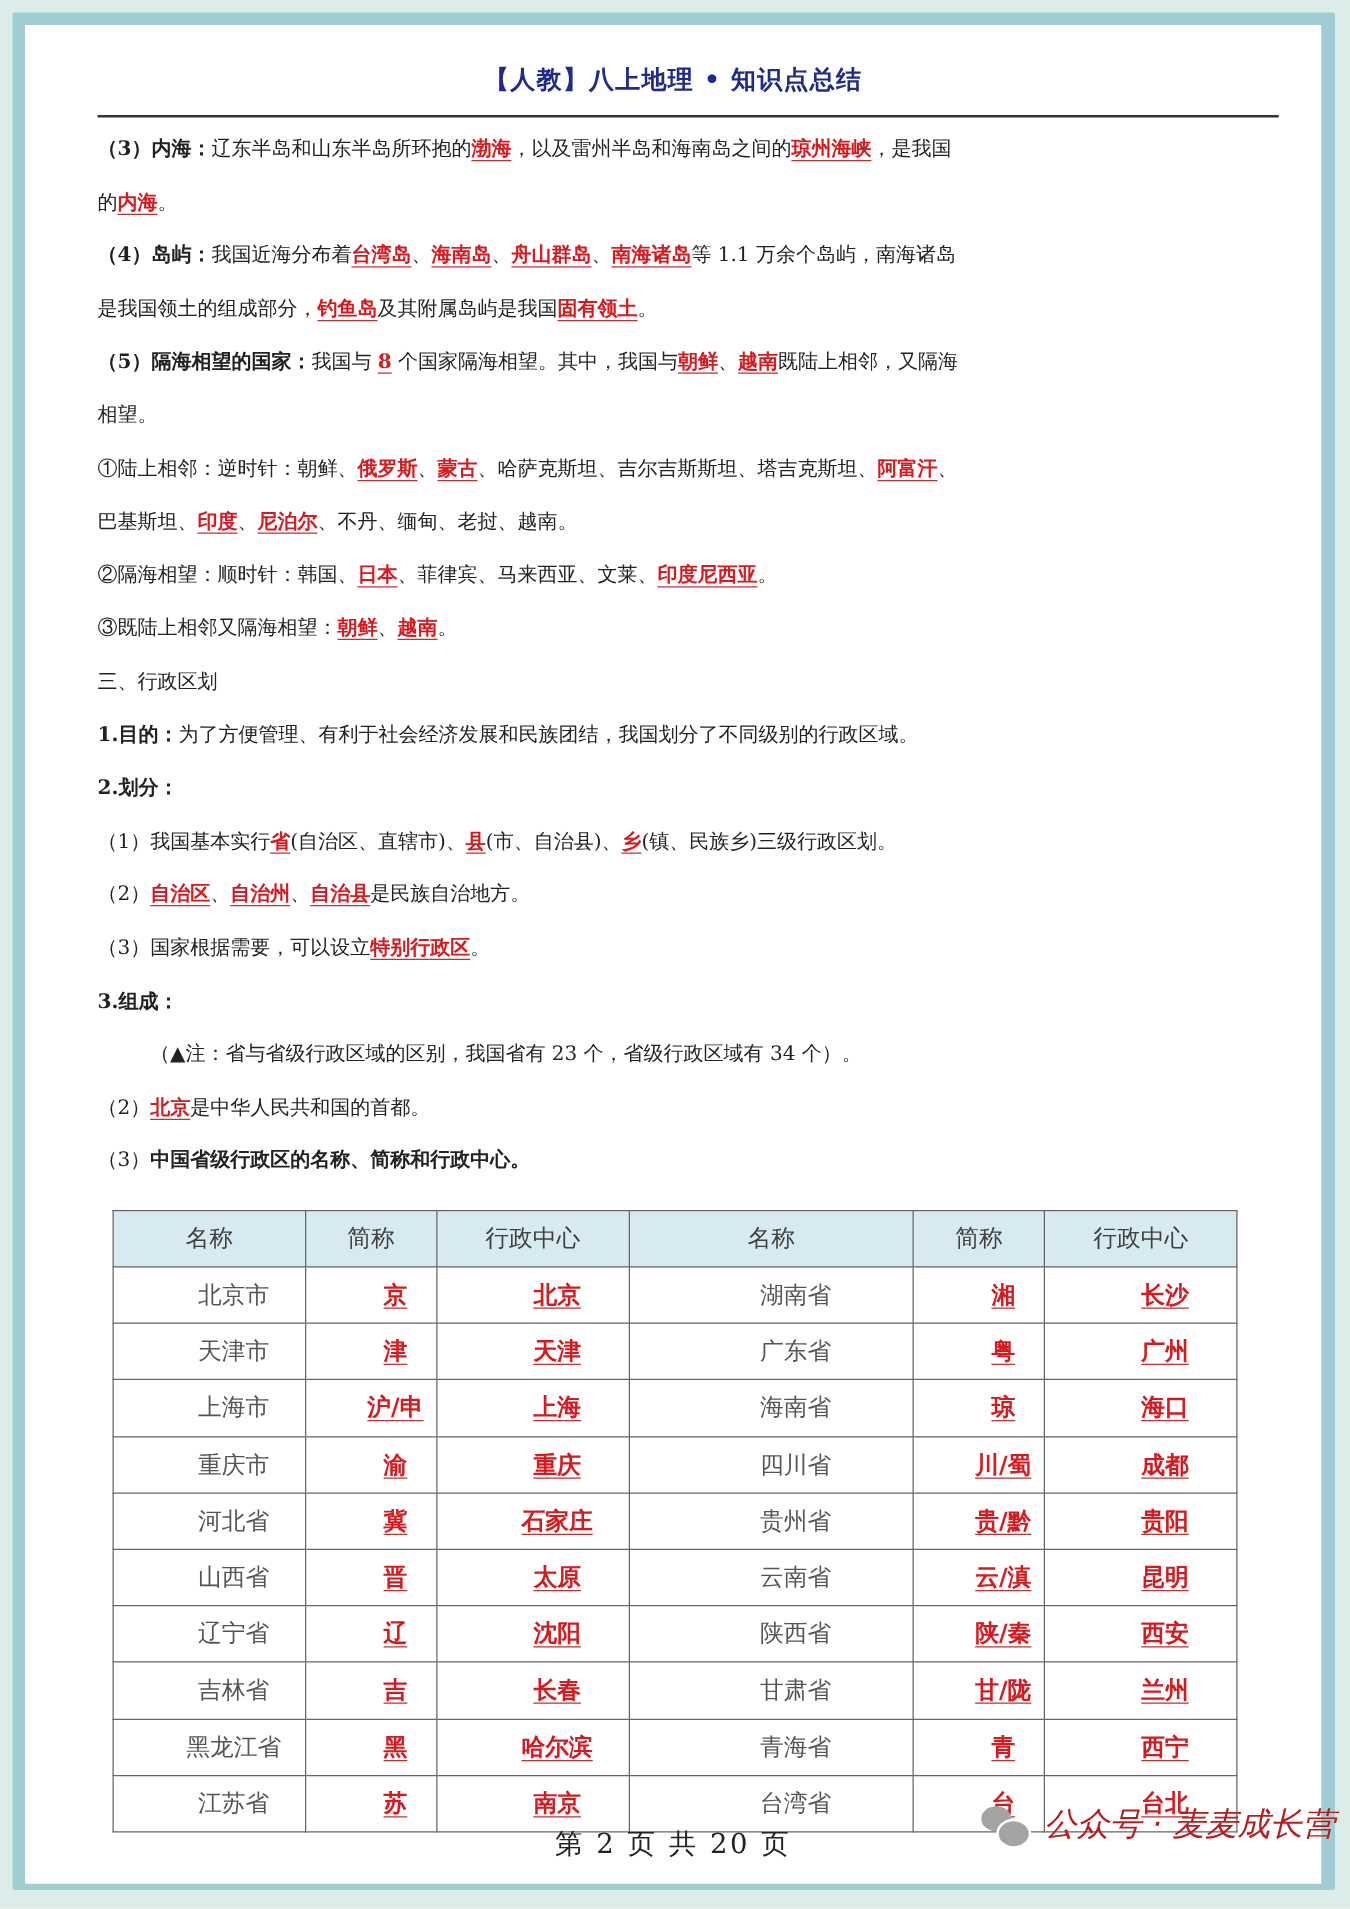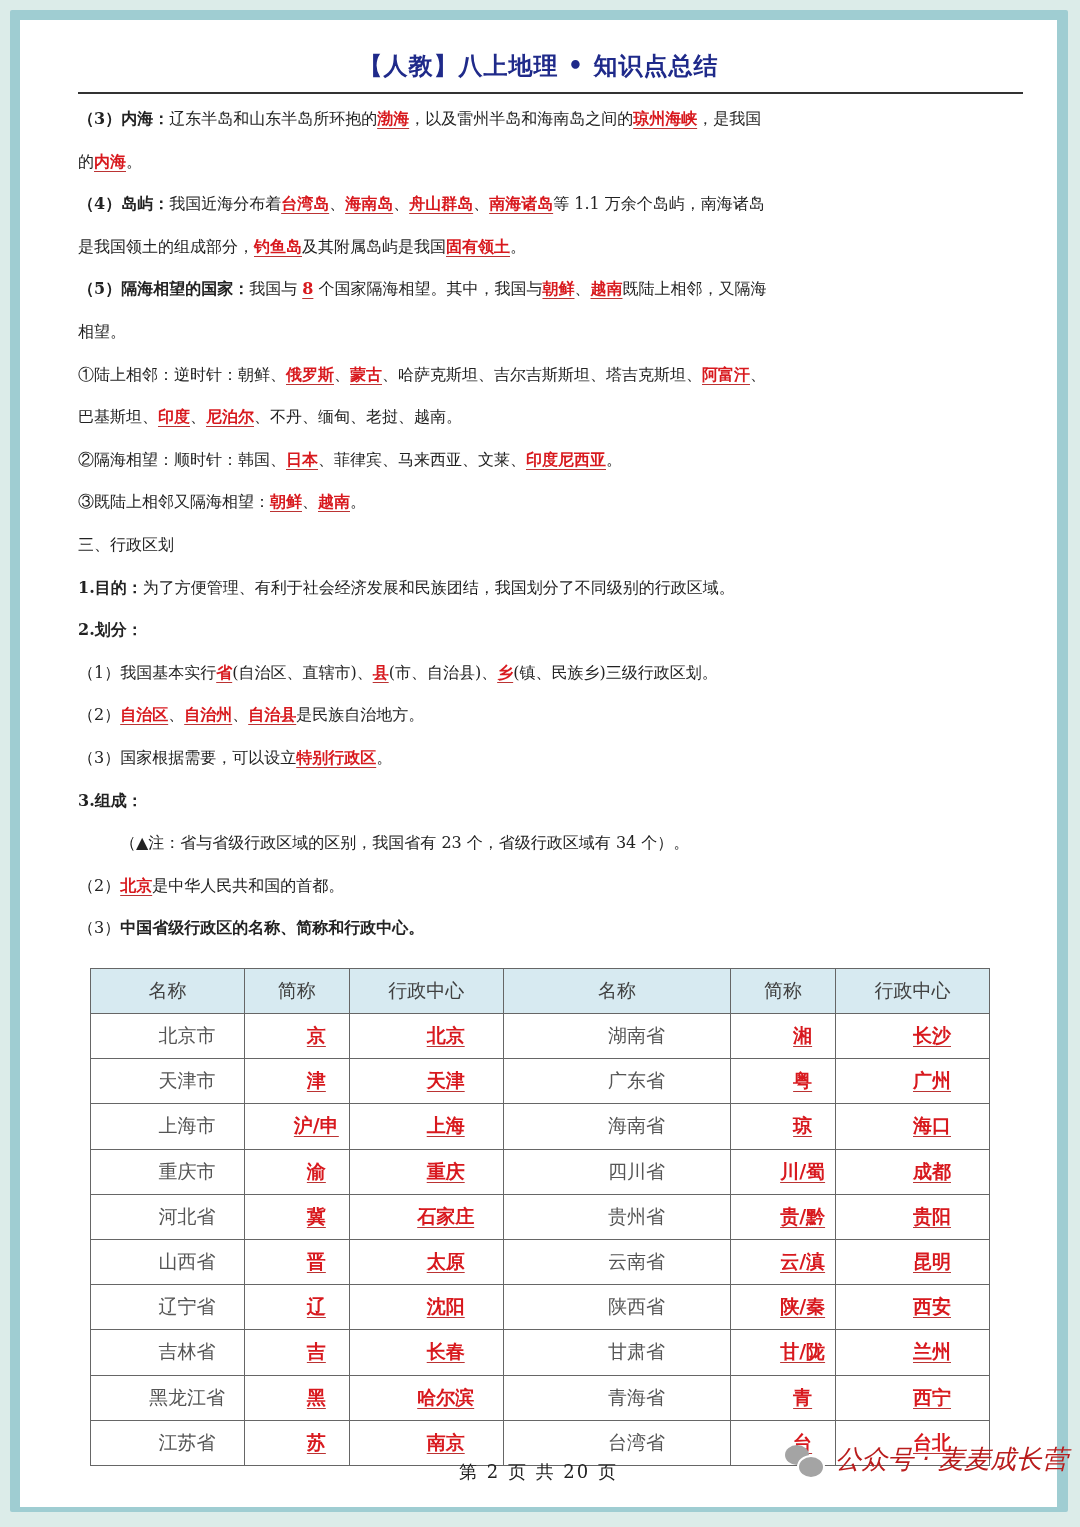--- a/index.html
+++ b/index.html
@@ -12,21 +12,21 @@
     position:absolute; left:10px; top:10px; width:1058px; height:1502px;
     background:#9fcdd2; border-radius:2px;
   }
   .page {
     position:absolute; left:20px; top:20px; width:1037px; height:1487px;
     background:#ffffff;
   }
   .header {
     position:absolute; left:0; right:0; top:30px; text-align:center;
     font-family:"DejaVu Sans","Liberation Sans",sans-serif;
-    font-weight:bold; font-size:24px; color:#1f2a8a; letter-spacing:1px;
+    font-weight:bold; font-size:20px; color:#1f2a8a; letter-spacing:1px;
   }
   .header-rule {
     position:absolute; left:58px; width:945px; top:72px; height:2px; background:#333;
   }
   .content {
     position:absolute; left:58px; top:78px; width:945px;
     font-size:16px; color:#222; line-height:42.6px;
   }
   .line { white-space:nowrap; height:42.6px; }
   .b { font-weight:bold; }
@@ -41,21 +41,21 @@
     height:42px; border:1.5px solid #666;
     font-family:"DejaVu Sans","Liberation Sans",sans-serif;
   }
   table.prov td {
     height:42.2px; border:1.5px solid #666; text-align:center; color:#555;padding-left:40px;
   }
   table.prov td.rr { color:#d8191e; font-weight:bold; }
   table.prov td.rr span { text-decoration:underline; text-underline-offset:4px; text-decoration-color:#b33; }
   .footer {
     position:absolute; top:1440px; left:0; right:0; text-align:center;
-    font-size:18px; color:#222; letter-spacing:2px;
+    font-size:22px; color:#222; letter-spacing:2px;
   }
   .watermark {
     position:absolute; right:12px; top:1442px; display:flex; align-items:center;
     color:#b91c1c; font-family:"DejaVu Sans","Liberation Sans",sans-serif; font-size:26px;font-style:italic;
   }
   .wm-icon { width:40px; height:34px; margin-right:10px; position:relative; }
   .wm-icon .b1 { position:absolute; left:0; top:2px; width:24px; height:20px; border-radius:50%; background:#a4a4a4; }
   .wm-icon .b2 { position:absolute; left:12px; top:12px; width:24px; height:20px; border-radius:50%; background:#a4a4a4; border:2px solid #fff; }
 </style>
 </head>

